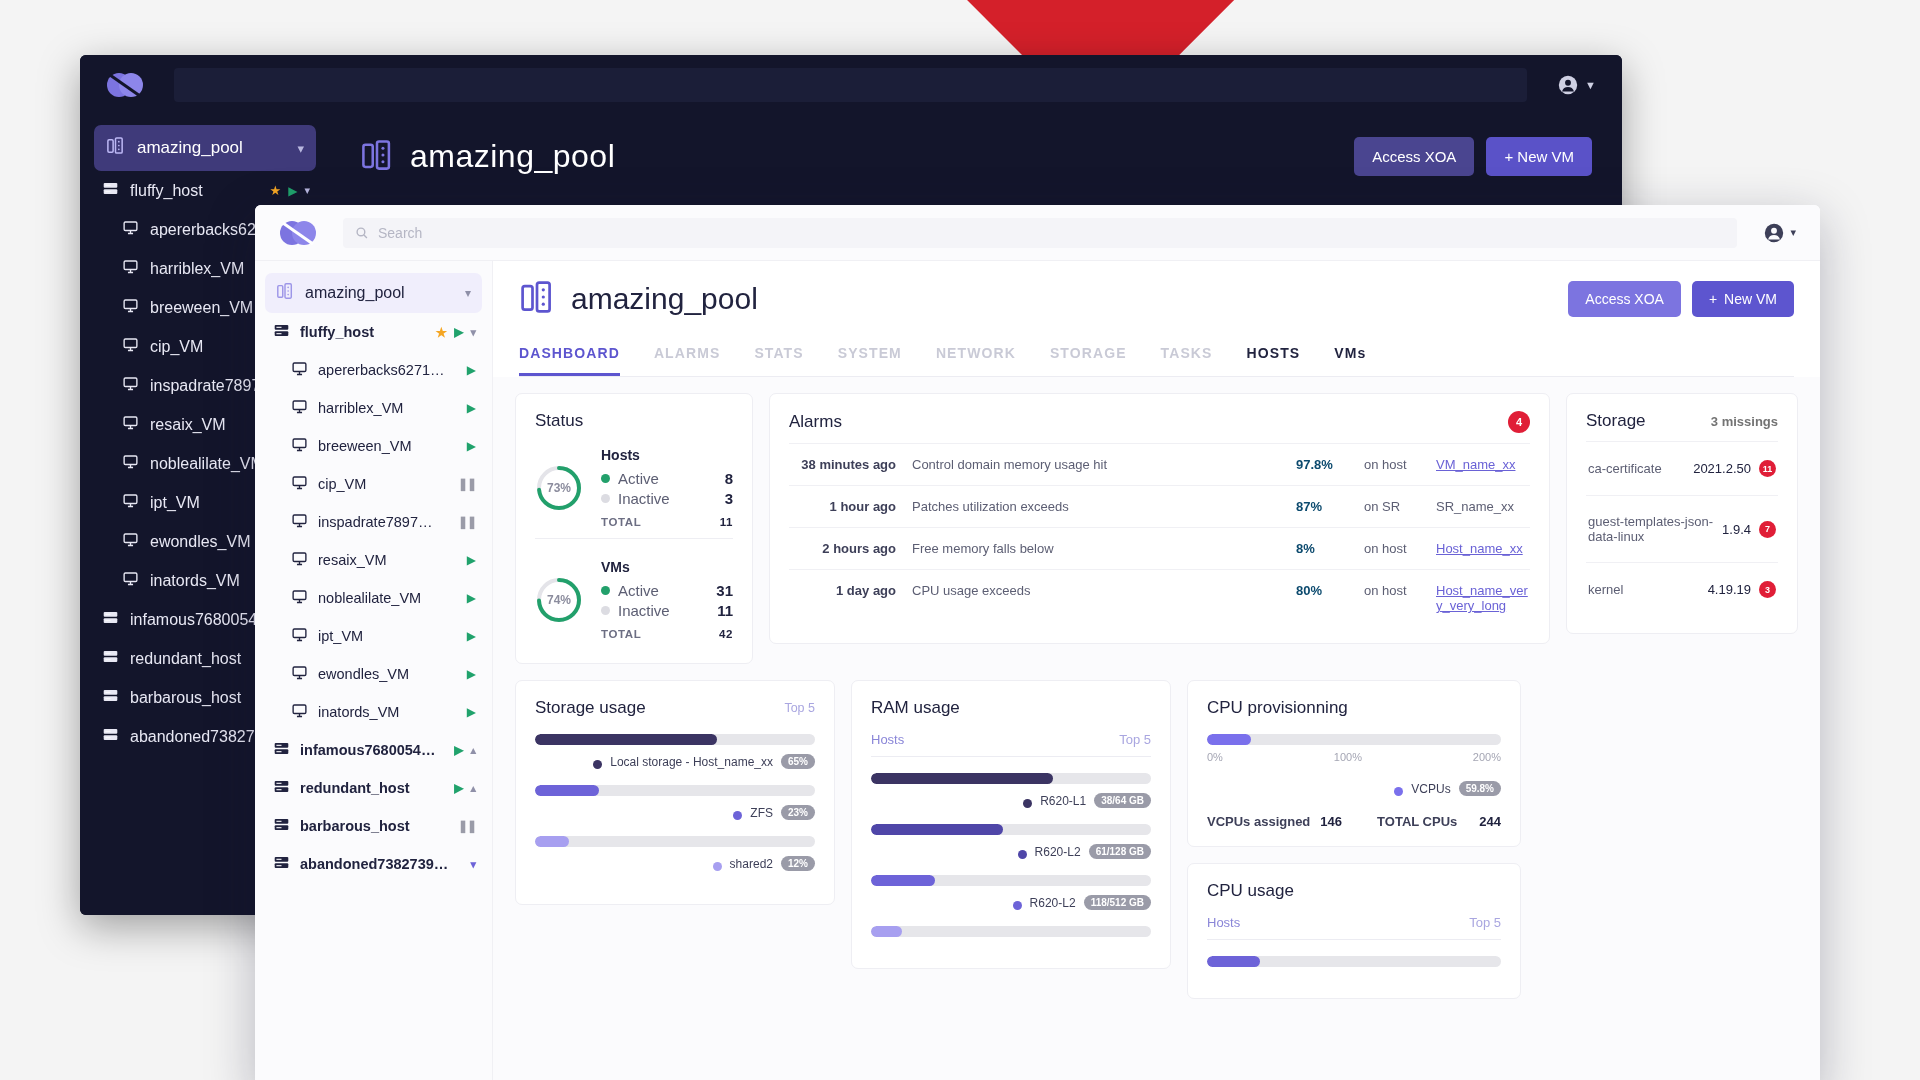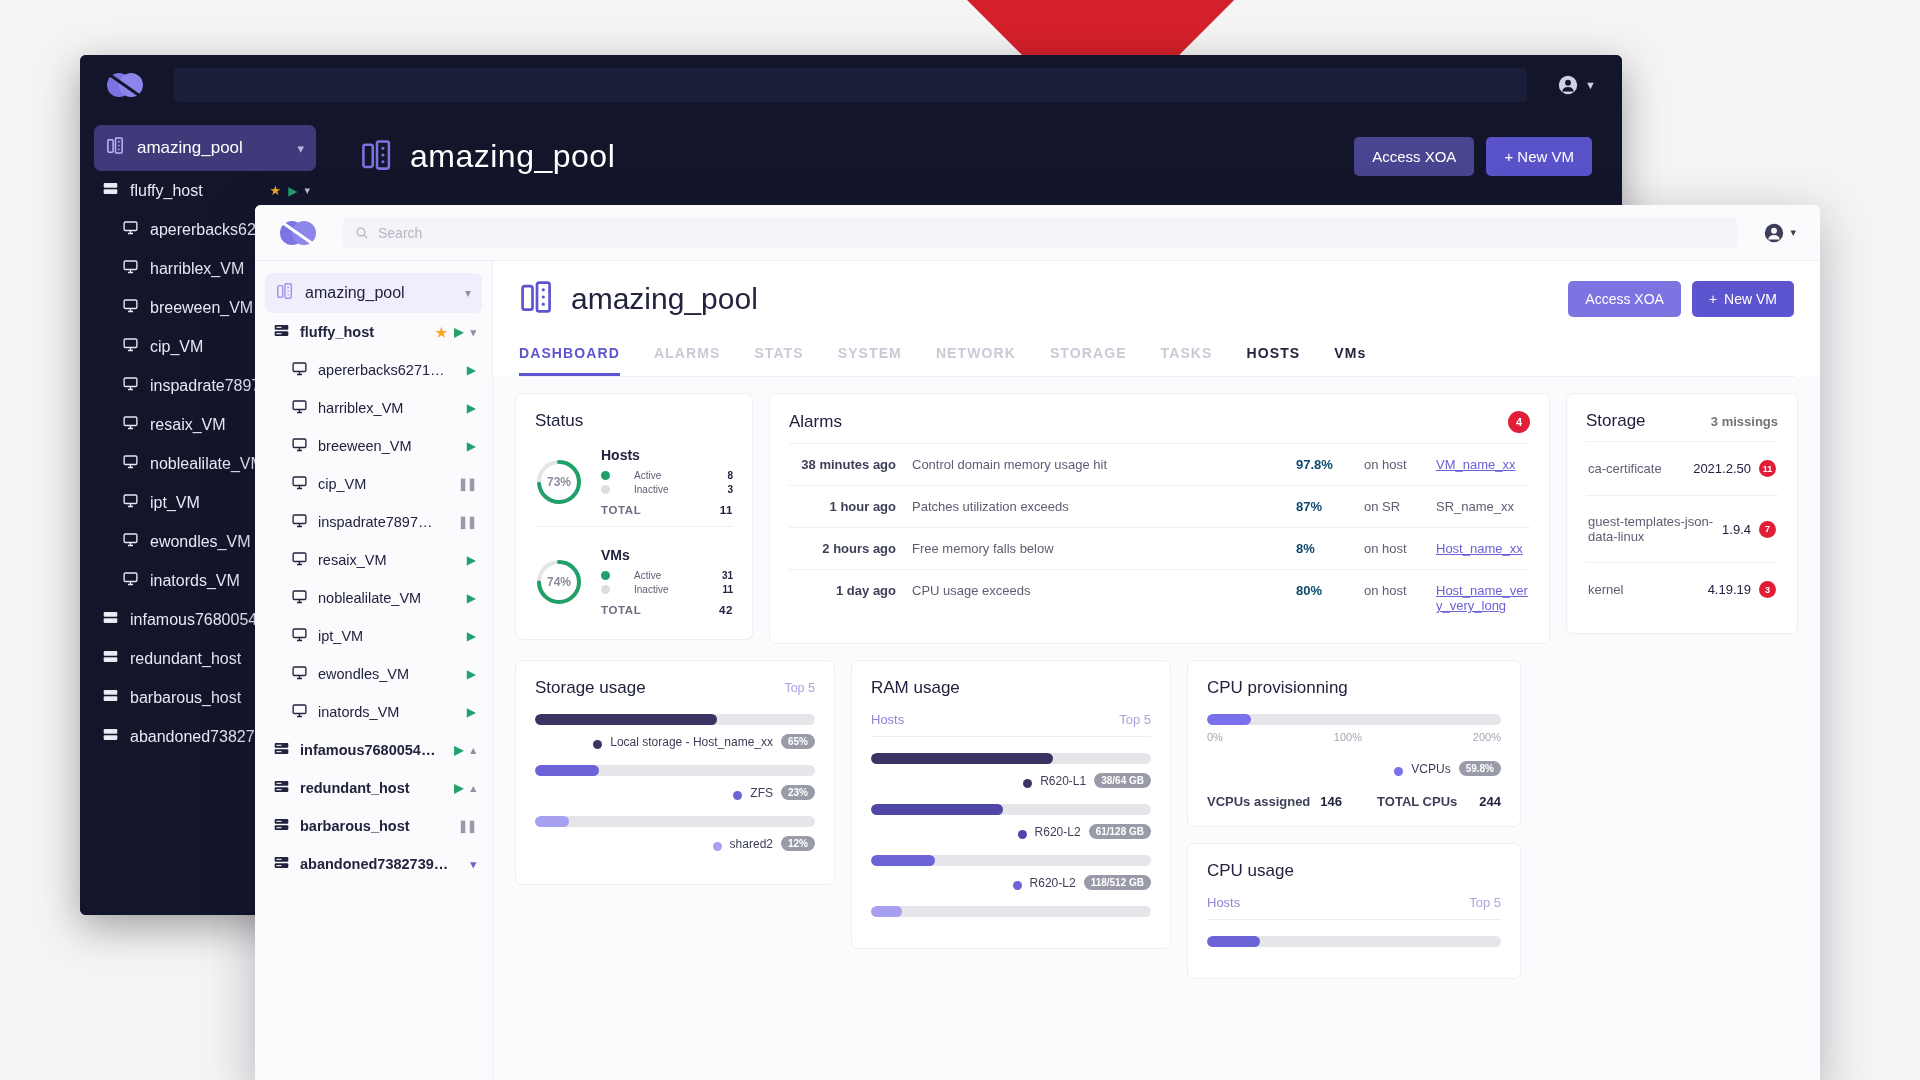--- a/index.html
+++ b/index.html
@@ -162,21 +162,21 @@
   #status-card { width: 238px; }
   .donut-block { display: flex; align-items: center; gap: 18px; padding: 16px 0 6px 0; }
   .donut { position: relative; width: 48px; height: 48px; }
   .donut svg { transform: rotate(-90deg); }
   .donut .pct {
     position: absolute; inset: 0; display: flex; align-items: center; justify-content: center;
     font-size: 12px; color: #8b8c9d; font-weight: 600;
   }
   .st-info { flex: 1; }
   .st-info .hdr { font-size: 14px; color: #21233f; font-weight: 700; margin-bottom: 7px; }
-  .st-line { display: flex; align-items: center; gap: 24px; font-size: 10px; color: #5c5e73; margin: 3px 0; }
+  .st-line { display: flex; align-items: center; gap: 8px; font-size: 15px; color: #5c5e73; margin: 3px 0; }
   .st-line .dot { width: 9px; height: 9px; border-radius: 50%; }
   .st-line .n { margin-left: auto; color: #21233f; font-weight: 600; }
   .st-total {
     display: flex; font-size: 11.5px; letter-spacing: .6px; color: #6c6e83;
     font-weight: 700; margin-top: 9px;
   }
   .st-total .n { margin-left: auto; color: #21233f; }
   .hr-light { border-top: 1px solid #eeeef3; margin: 4px 0; }
 
   

